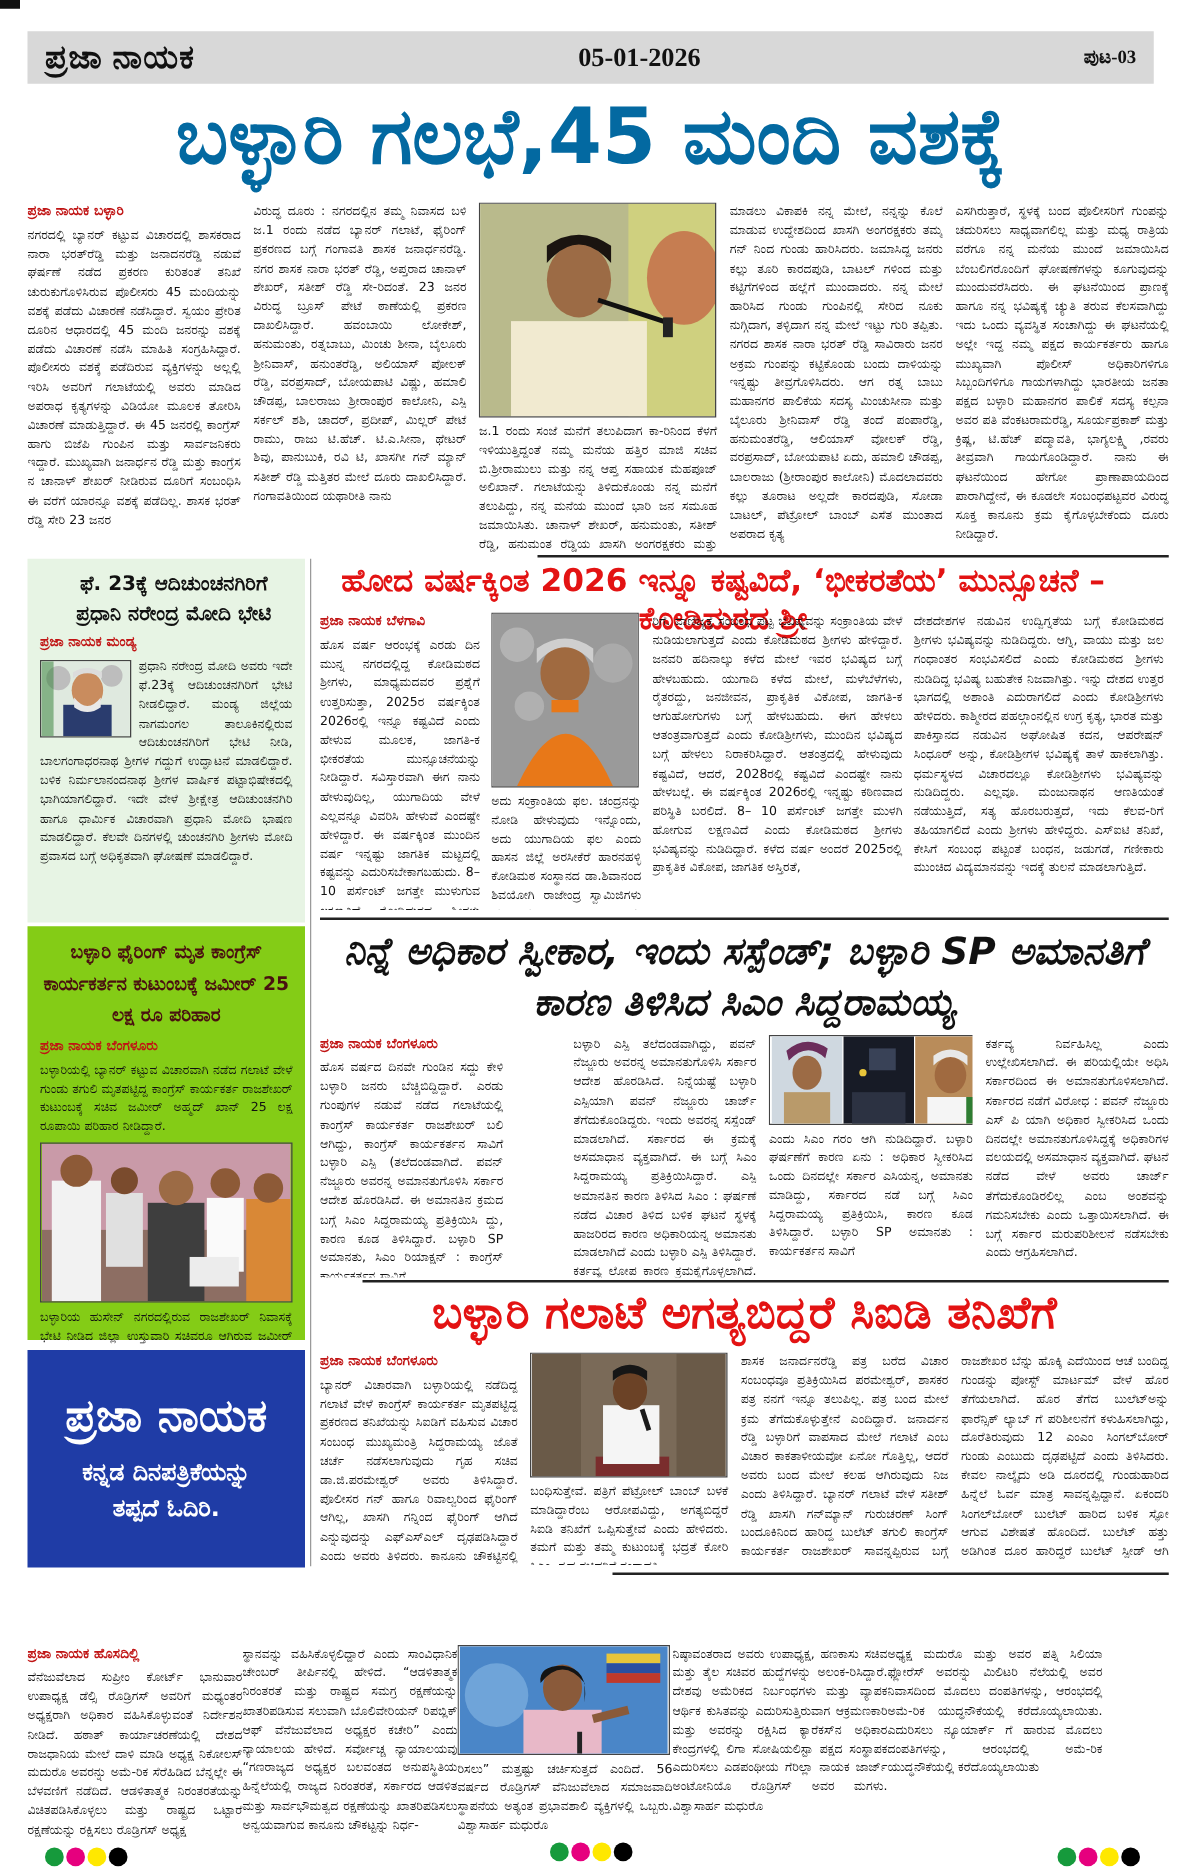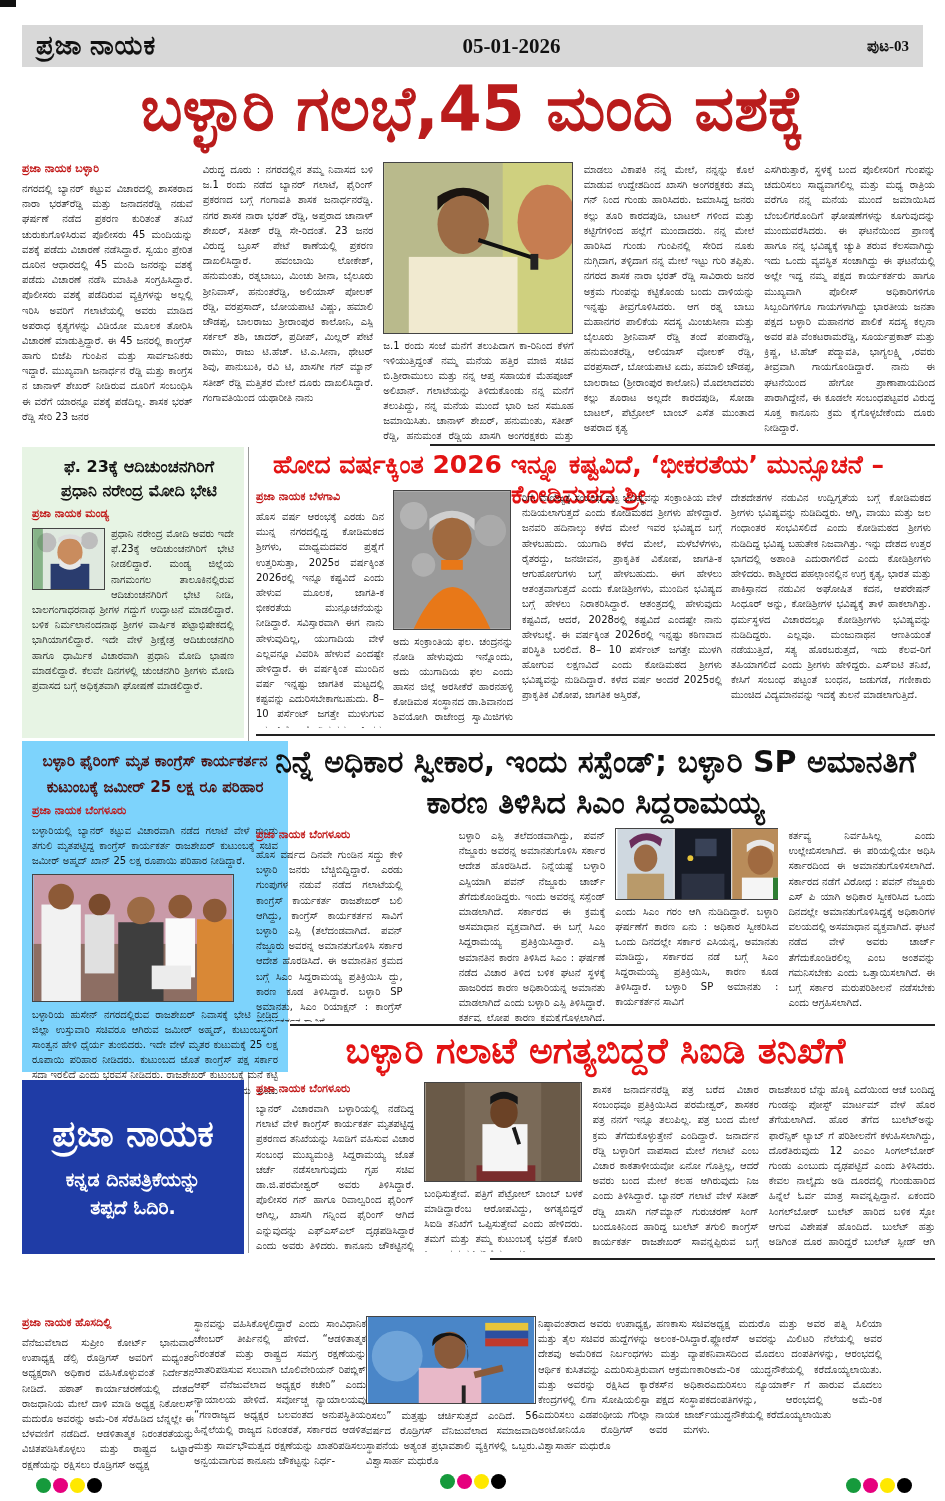--- a/index.html
+++ b/index.html
@@ -7,31 +7,31 @@
         font-family:"Liberation Serif","DejaVu Serif",serif;color:#111;}
   .abs{position:absolute;}
   .cornermark{left:0;top:0;width:16px;height:7px;background:#111;}
   
   .masthead{left:22px;top:25px;width:901px;height:42px;background:#d8d8d8;
             display:flex;align-items:center;justify-content:space-between;padding:0 14px;box-sizing:border-box;}
   .paper-name{font-weight:bold;font-size:26px;letter-spacing:1px;}
   .edition-date{font-weight:bold;font-size:21px;font-family:"Liberation Serif",serif;}
   .page-label{font-weight:bold;font-size:15px;}
   .lead-headline{left:10px;top:70px;width:925px;text-align:center;font-weight:bold;
-                 font-size:62px;line-height:1.25;color:#b91c1c;font-family:"DejaVu Sans",sans-serif;}
+                 font-size:62px;line-height:1.25;color:#0369a1;font-family:"DejaVu Sans",sans-serif;}
   .byline{color:#c01414;font-weight:bold;font-size:11px;margin-bottom:6px;font-family:"DejaVu Sans",sans-serif;}
   .body-txt{font-size:10px;line-height:1.52;text-align:justify;font-family:"DejaVu Sans",sans-serif;}
   .colrow{display:flex;}
   .colrow .col{overflow:hidden;}
   .photo{border:1px solid #444;box-sizing:border-box;display:block;}
   .caption{font-size:10px;line-height:1.5;text-align:justify;margin-top:4px;font-family:"DejaVu Sans",sans-serif;}
   
   .green-box{left:22px;top:447px;width:222px;height:291px;background:#e7f4e4;padding:8px 10px;box-sizing:border-box;}
   .green-box h2{margin:0 0 4px 12px;font-size:16px;line-height:1.5;text-align:center;font-family:"DejaVu Sans",sans-serif;}
-  .pink-box{left:22px;top:741px;width:266px;height:331px;background:#7dd3fc;padding:8px 10px;box-sizing:border-box;}
+  .pink-box{left:22px;top:741px;width:222px;height:331px;background:#84cc16;padding:8px 10px;box-sizing:border-box;}
   .pink-box h2{margin:0 0 4px 0;font-size:15px;line-height:1.7;text-align:center;color:#4a1010;font-family:"DejaVu Sans",sans-serif;}
   .promo{left:22px;top:1080px;width:222px;height:174px;background:#1f3ca6;color:#fff;text-align:center;
          display:flex;flex-direction:column;justify-content:center;gap:10px;font-family:"DejaVu Sans",sans-serif;}
   .promo .l1{font-size:36px;font-weight:bold;}
   .promo .l2{font-size:19px;font-weight:bold;line-height:1.5;}
   .red-head{color:#e31313;font-weight:bold;font-family:"DejaVu Sans",sans-serif;}
   .black-head{color:#111;font-weight:bold;text-align:center;font-family:"DejaVu Sans",sans-serif;}
   .rule{background:#222;height:2px;}
   .vrule{background:#9a9a9a;width:1px;}
   
@@ -153,21 +153,21 @@
     </div>
     <div class="col" style="width:200px;">
       <div class="body-txt">ರಿಗೆ. ವಾಣಿಜ್ಯಕ್ಕೆ ಸಂಬಂಧ ಪಟ್ಟ ಭವಿಷ್ಯವನ್ನು ಸಂಕ್ರಾಂತಿಯ ವೇಳೆ ನುಡಿಯಲಾಗುತ್ತದೆ ಎಂದು ಕೋಡಿಮಠದ ಶ್ರೀಗಳು ಹೇಳಿದ್ದಾರೆ. ಜನವರಿ ಹದಿನಾಲ್ಕು ಕಳೆದ ಮೇಲೆ ಇವರ ಭವಿಷ್ಯದ ಬಗ್ಗೆ ಹೇಳಬಹುದು. ಯುಗಾದಿ ಕಳೆದ ಮೇಲೆ, ಮಳೆಬೆಳೆಗಳು, ರೈತರದ್ದು, ಜನಜೀವನ, ಪ್ರಾಕೃತಿಕ ವಿಕೋಪ, ಜಾಗತಿ-ಕ ಆಗುಹೋಗುಗಳು ಬಗ್ಗೆ ಹೇಳಬಹುದು. ಈಗ ಹೇಳಲು ಆತಂತ್ರವಾಗುತ್ತದೆ ಎಂದು ಕೋಡಿಶ್ರೀಗಳು, ಮುಂದಿನ ಭವಿಷ್ಯದ ಬಗ್ಗೆ ಹೇಳಲು ನಿರಾಕರಿಸಿದ್ದಾರೆ. ಆತಂತ್ರದಲ್ಲಿ ಹೇಳುವುದು ಕಷ್ಟವಿದೆ, ಆದರೆ, 2028ರಲ್ಲಿ ಕಷ್ಟವಿದೆ ಎಂದಷ್ಟೇ ನಾನು ಹೇಳಬಲ್ಲೆ. ಈ ವರ್ಷಕ್ಕಿಂತ 2026ರಲ್ಲಿ ಇನ್ನಷ್ಟು ಕಠಿಣವಾದ ಪರಿಸ್ಥಿತಿ ಬರಲಿದೆ. 8– 10 ಪರ್ಸೆಂಟ್ ಜಗತ್ತೇ ಮುಳಗಿ ಹೋಗುವ ಲಕ್ಷಣವಿದೆ ಎಂದು ಕೋಡಿಮಠದ ಶ್ರೀಗಳು ಭವಿಷ್ಯವನ್ನು ನುಡಿದಿದ್ದಾರೆ. ಕಳೆದ ವರ್ಷ ಅಂದರೆ 2025ರಲ್ಲಿ ಪ್ರಾಕೃತಿಕ ವಿಕೋಪ, ಜಾಗತಿಕ ಅಸ್ತಿರತೆ,</div>
     </div>
     <div class="col" style="width:200px;">
       <div class="body-txt">ದೇಶದೇಶಗಳ ನಡುವಿನ ಉದ್ವಿಗ್ನತೆಯ ಬಗ್ಗೆ ಕೋಡಿಮಠದ ಶ್ರೀಗಳು ಭವಿಷ್ಯವನ್ನು ನುಡಿದಿದ್ದರು. ಆಗ್ನಿ, ವಾಯು ಮತ್ತು ಜಲ ಗಂಧಾಂತರ ಸಂಭವಿಸಲಿದೆ ಎಂದು ಕೋಡಿಮಠದ ಶ್ರೀಗಳು ನುಡಿದಿದ್ದ ಭವಿಷ್ಯ ಬಹುತೇಕ ನಿಜವಾಗಿತ್ತು. ಇನ್ನು ದೇಶದ ಉತ್ತರ ಭಾಗದಲ್ಲಿ ಅಶಾಂತಿ ಎದುರಾಗಲಿದೆ ಎಂದು ಕೋಡಿಶ್ರೀಗಳು ಹೇಳಿದರು. ಕಾಶ್ಮೀರದ ಪಹಲ್ಗಾಂನಲ್ಲಿನ ಉಗ್ರ ಕೃತ್ಯ, ಭಾರತ ಮತ್ತು ಪಾಕಿಸ್ತಾನದ ನಡುವಿನ ಅಘೋಷಿತ ಕದನ, ಆಪರೇಷನ್ ಸಿಂಧೂರ್ ಅನ್ನು, ಕೋಡಿಶ್ರೀಗಳ ಭವಿಷ್ಯಕ್ಕೆ ತಾಳೆ ಹಾಕಲಾಗಿತ್ತು. ಧರ್ಮಸ್ಥಳದ ವಿಚಾರದಲ್ಲೂ ಕೋಡಿಶ್ರೀಗಳು ಭವಿಷ್ಯವನ್ನು ನುಡಿದಿದ್ದರು. ಎಲ್ಲವೂ. ಮಂಜುನಾಥನ ಆಣತಿಯಂತೆ ನಡೆಯುತ್ತಿದೆ, ಸತ್ಯ ಹೊರಬರುತ್ತದೆ, ಇದು ಕೆಲವ-ರಿಗೆ ತಹಿಯಾಗಲಿದೆ ಎಂದು ಶ್ರೀಗಳು ಹೇಳಿದ್ದರು. ಎಸ್‌ಐಟಿ ತನಿಖೆ, ಕೇಸಿಗೆ ಸಂಬಂಧ ಪಟ್ಟಂತೆ ಬಂಧನ, ಜಡುಗಡೆ, ಗಣೀಕಾರು ಮುಂಚಿದ ವಿದ್ಯಮಾನವನ್ನು ಇದಕ್ಕೆ ತುಲನೆ ಮಾಡಲಾಗುತ್ತಿದೆ.</div>
     </div>
   </div>
 
   <div class="abs rule" style="left:256px;top:734px;width:679px;"></div>
-  <div class="abs black-head" style="left:256px;top:742px;width:679px;font-size:30px;line-height:1.35;">ನಿನ್ನೆ ಅಧಿಕಾರ ಸ್ವೀಕಾರ, ಇಂದು ಸಸ್ಪೆಂಡ್; ಬಳ್ಳಾರಿ SP ಅಮಾನತಿಗೆ ಕಾರಣ ತಿಳಿಸಿದ ಸಿಎಂ ಸಿದ್ದರಾಮಯ್ಯ</div>
+  <div class="abs black-head" style="left:256px;top:742px;width:679px;font-size:30px;line-height:1.35;font-style:italic;">ನಿನ್ನೆ ಅಧಿಕಾರ ಸ್ವೀಕಾರ, ಇಂದು ಸಸ್ಪೆಂಡ್; ಬಳ್ಳಾರಿ SP ಅಮಾನತಿಗೆ ಕಾರಣ ತಿಳಿಸಿದ ಸಿಎಂ ಸಿದ್ದರಾಮಯ್ಯ</div>
   <div class="abs colrow" style="left:256px;top:828px;width:679px;height:194px;gap:10px;">
     <div class="col" style="width:160px;">
       <div class="byline">ಪ್ರಜಾ ನಾಯಕ ಬೆಂಗಳೂರು</div>
       <div class="body-txt">ಹೊಸ ವರ್ಷದ ದಿನವೇ ಗುಂಡಿನ ಸದ್ದು ಕೇಳಿ ಬಳ್ಳಾರಿ ಜನರು ಬೆಚ್ಚಿಬಿದ್ದಿದ್ದಾರೆ. ಎರಡು ಗುಂಪುಗಳ ನಡುವೆ ನಡೆದ ಗಲಾಟೆಯಲ್ಲಿ ಕಾಂಗ್ರೆಸ್ ಕಾರ್ಯಕರ್ತ ರಾಜಶೇಖರ್ ಬಲಿ ಆಗಿದ್ದು, ಕಾಂಗ್ರೆಸ್ ಕಾರ್ಯಕರ್ತನ ಸಾವಿಗೆ ಬಳ್ಳಾರಿ ಎಸ್ಪಿ (ತಲೆದಂಡವಾಗಿದೆ. ಪವನ್ ನೆಜ್ಜೂರು ಅವರನ್ನ ಅಮಾನತುಗೊಳಿಸಿ ಸರ್ಕಾರ ಆದೇಶ ಹೊರಡಿಸಿದೆ. ಈ ಅಮಾನತಿನ ಕ್ರಮದ ಬಗ್ಗೆ ಸಿಎಂ ಸಿದ್ದರಾಮಯ್ಯ ಪ್ರತಿಕ್ರಿಯಿಸಿ ದ್ದು, ಕಾರಣ ಕೂಡ ತಿಳಿಸಿದ್ದಾರೆ. ಬಳ್ಳಾರಿ SP ಅಮಾನತು, ಸಿಎಂ ರಿಯಾಕ್ಷನ್ : ಕಾಂಗ್ರೆಸ್ ಕಾರ್ಯಕರ್ತನ ಸಾವಿಗೆ</div>
     </div>
     <div class="col" style="width:160px;margin-left:46px;">
       <div class="body-txt">ಬಳ್ಳಾರಿ ಎಸ್ಪಿ ತಲೆದಂಡವಾಗಿದ್ದು, ಪವನ್ ನೆಜ್ಜೂರು ಅವರನ್ನ ಅಮಾನತುಗೊಳಿಸಿ ಸರ್ಕಾರ ಆದೇಶ ಹೊರಡಿಸಿದೆ. ನಿನ್ನೆಯಷ್ಟೆ ಬಳ್ಳಾರಿ ಎಸ್ಪಿಯಾಗಿ ಪವನ್ ನೆಜ್ಜೂರು ಚಾರ್ಜ್ ತೆಗೆದುಕೊಂಡಿದ್ದರು. ಇಂದು ಅವರನ್ನ ಸಸ್ಪೆಂಡ್ ಮಾಡಲಾಗಿದೆ. ಸರ್ಕಾರದ ಈ ಕ್ರಮಕ್ಕೆ ಅಸಮಾಧಾನ ವ್ಯಕ್ತವಾಗಿದೆ. ಈ ಬಗ್ಗೆ ಸಿಎಂ ಸಿದ್ದರಾಮಯ್ಯ ಪ್ರತಿಕ್ರಿಯಿಸಿದ್ದಾರೆ. ಎಸ್ಪಿ ಅಮಾನತಿನ ಕಾರಣ ತಿಳಿಸಿದ ಸಿಎಂ : ಘರ್ಷಣೆ ನಡೆದ ವಿಚಾರ ತಿಳಿದ ಬಳಿಕ ಘಟನೆ ಸ್ಥಳಕ್ಕೆ ಹಾಜರಿರದ ಕಾರಣ ಅಧಿಕಾರಿಯನ್ನ ಅಮಾನತು ಮಾಡಲಾಗಿದೆ ಎಂದು ಬಳ್ಳಾರಿ ಎಸ್ಪಿ ತಿಳಿಸಿದ್ದಾರೆ. ಕರ್ತವ್ಯ ಲೋಪ ಕಾರಣ ಕ್ರಮಕೈಗೊಳ್ಳಲಾಗಿದೆ. ಈ ಬಗ್ಗೆ ನಾನು ಬಿಜೆಪಿಗೆ ಉತ್ತರಿಸುವ ಅಗತ್ಯವಿಲ್ಲ</div>
     </div>
     <div class="col" style="width:178px;">
       <svg class="photo" width="176" height="72" viewBox="0 0 176 72">

